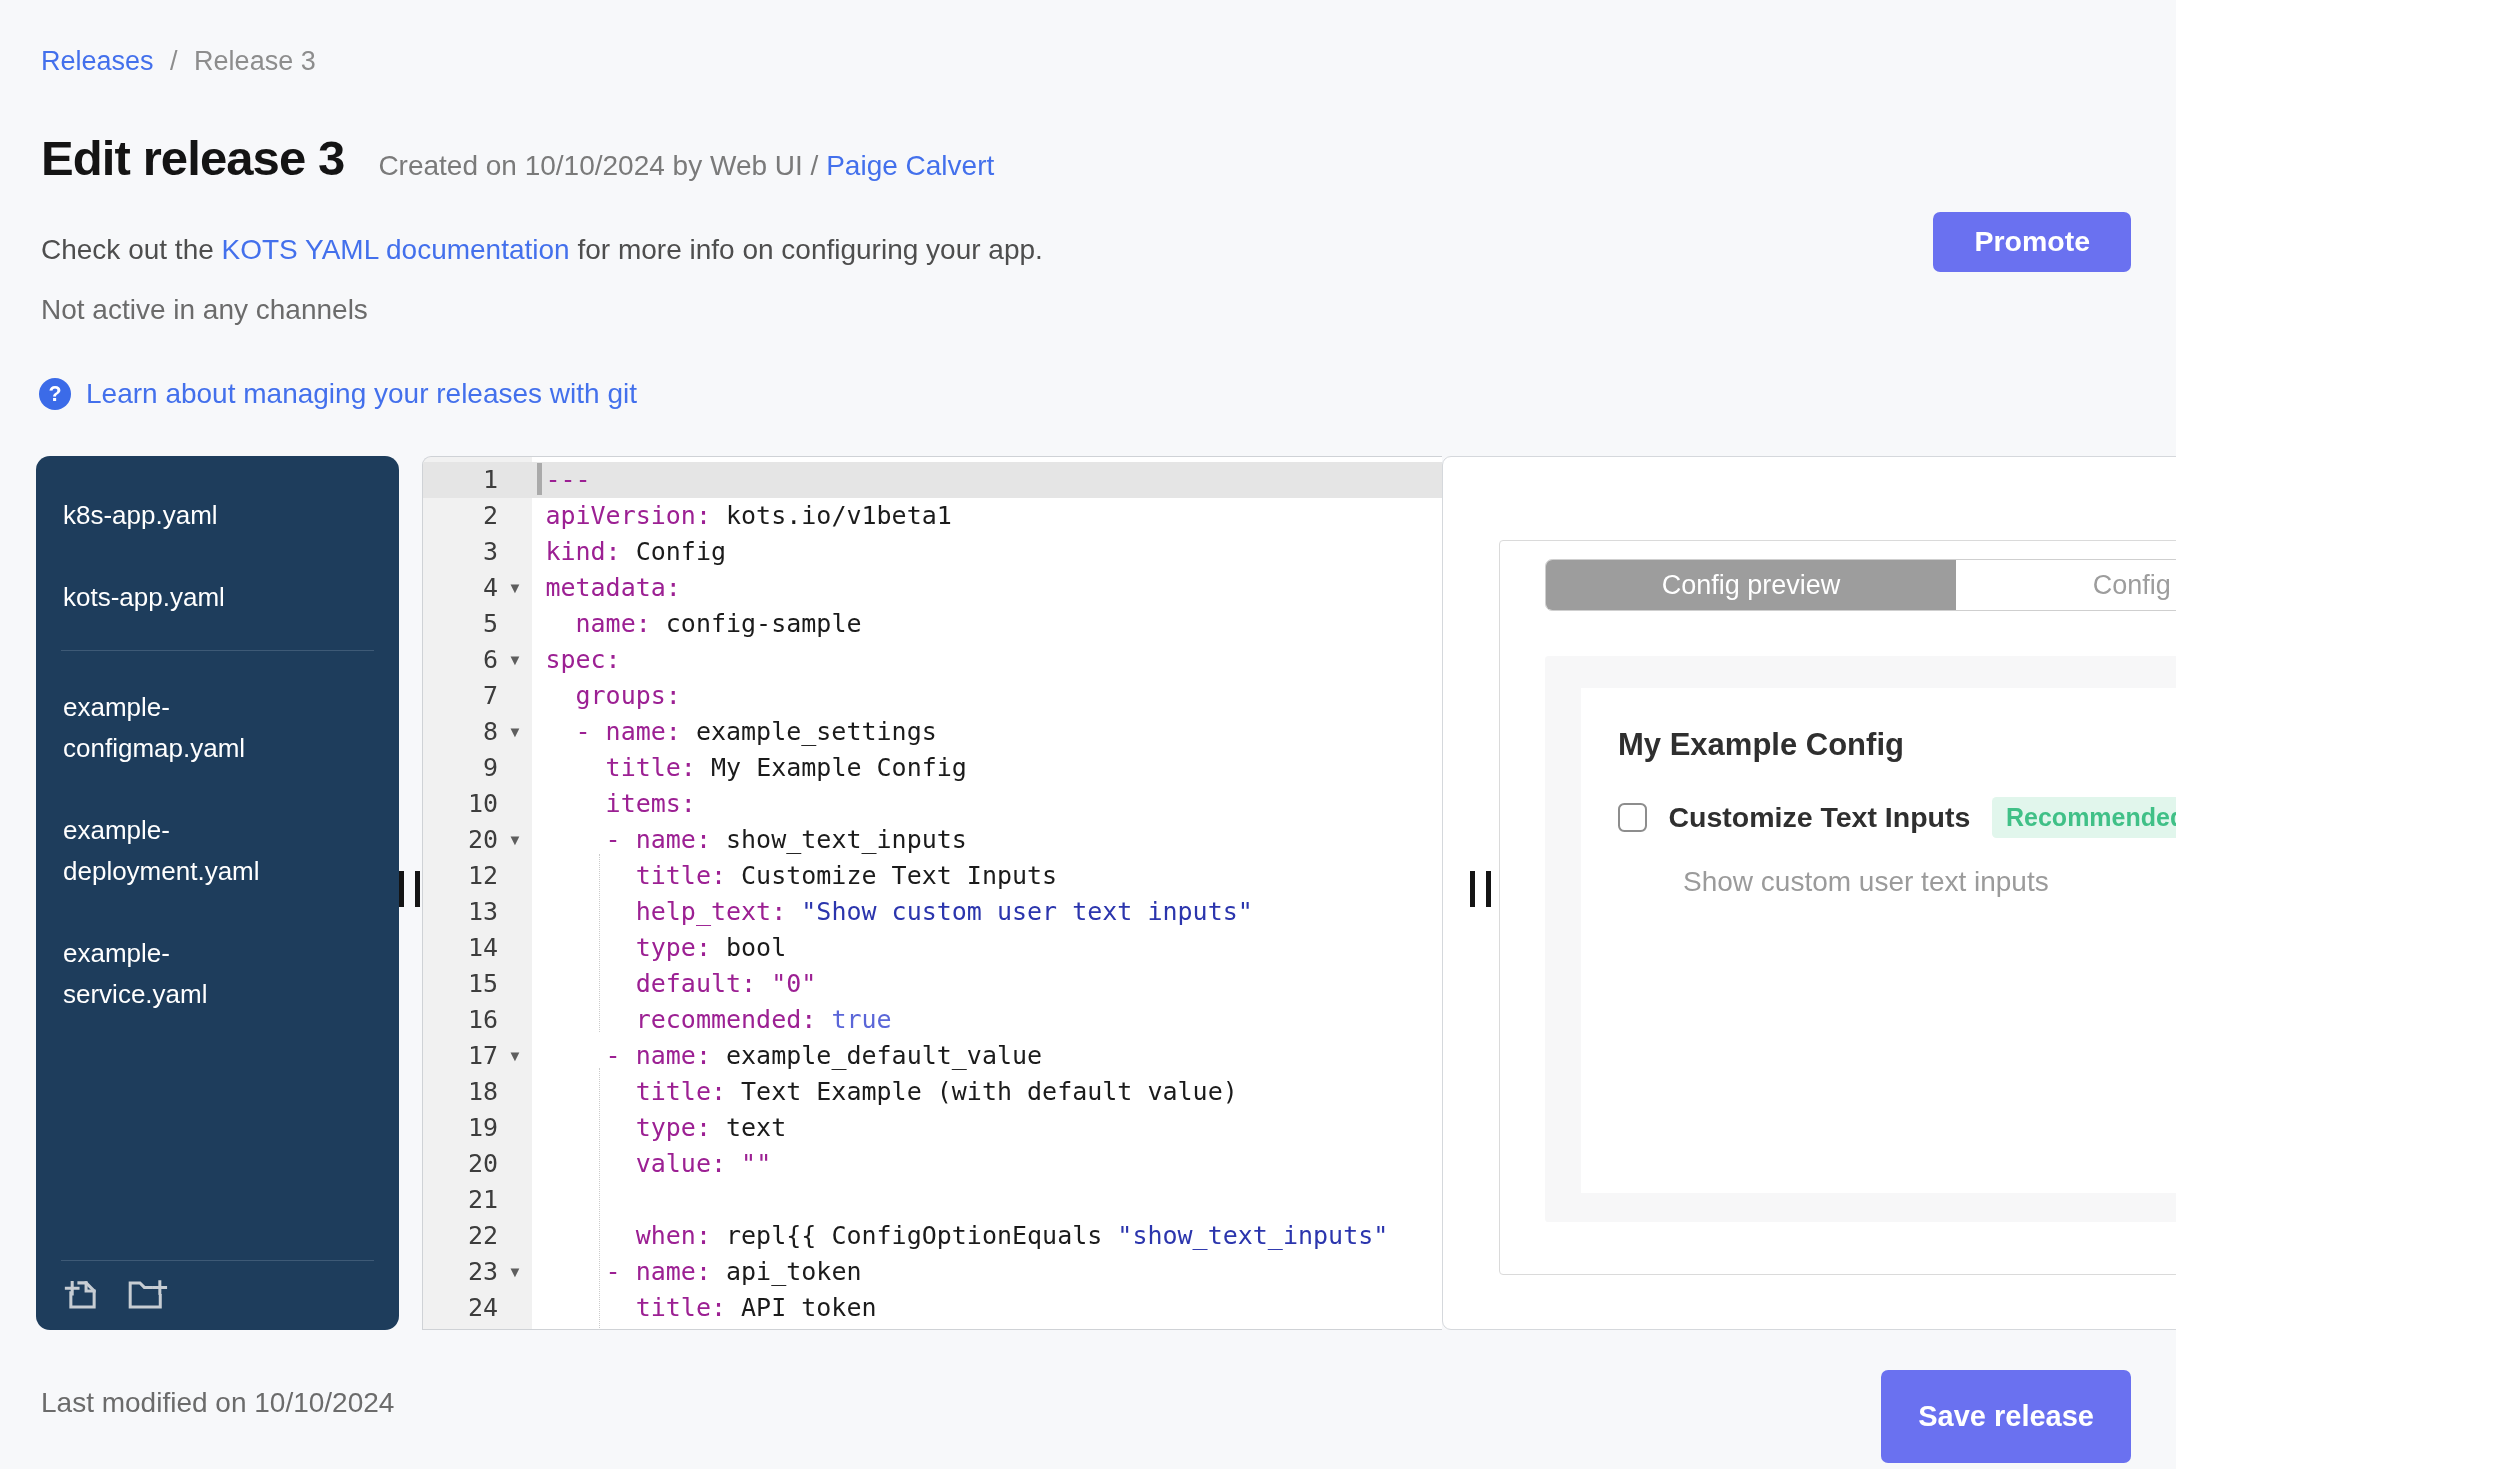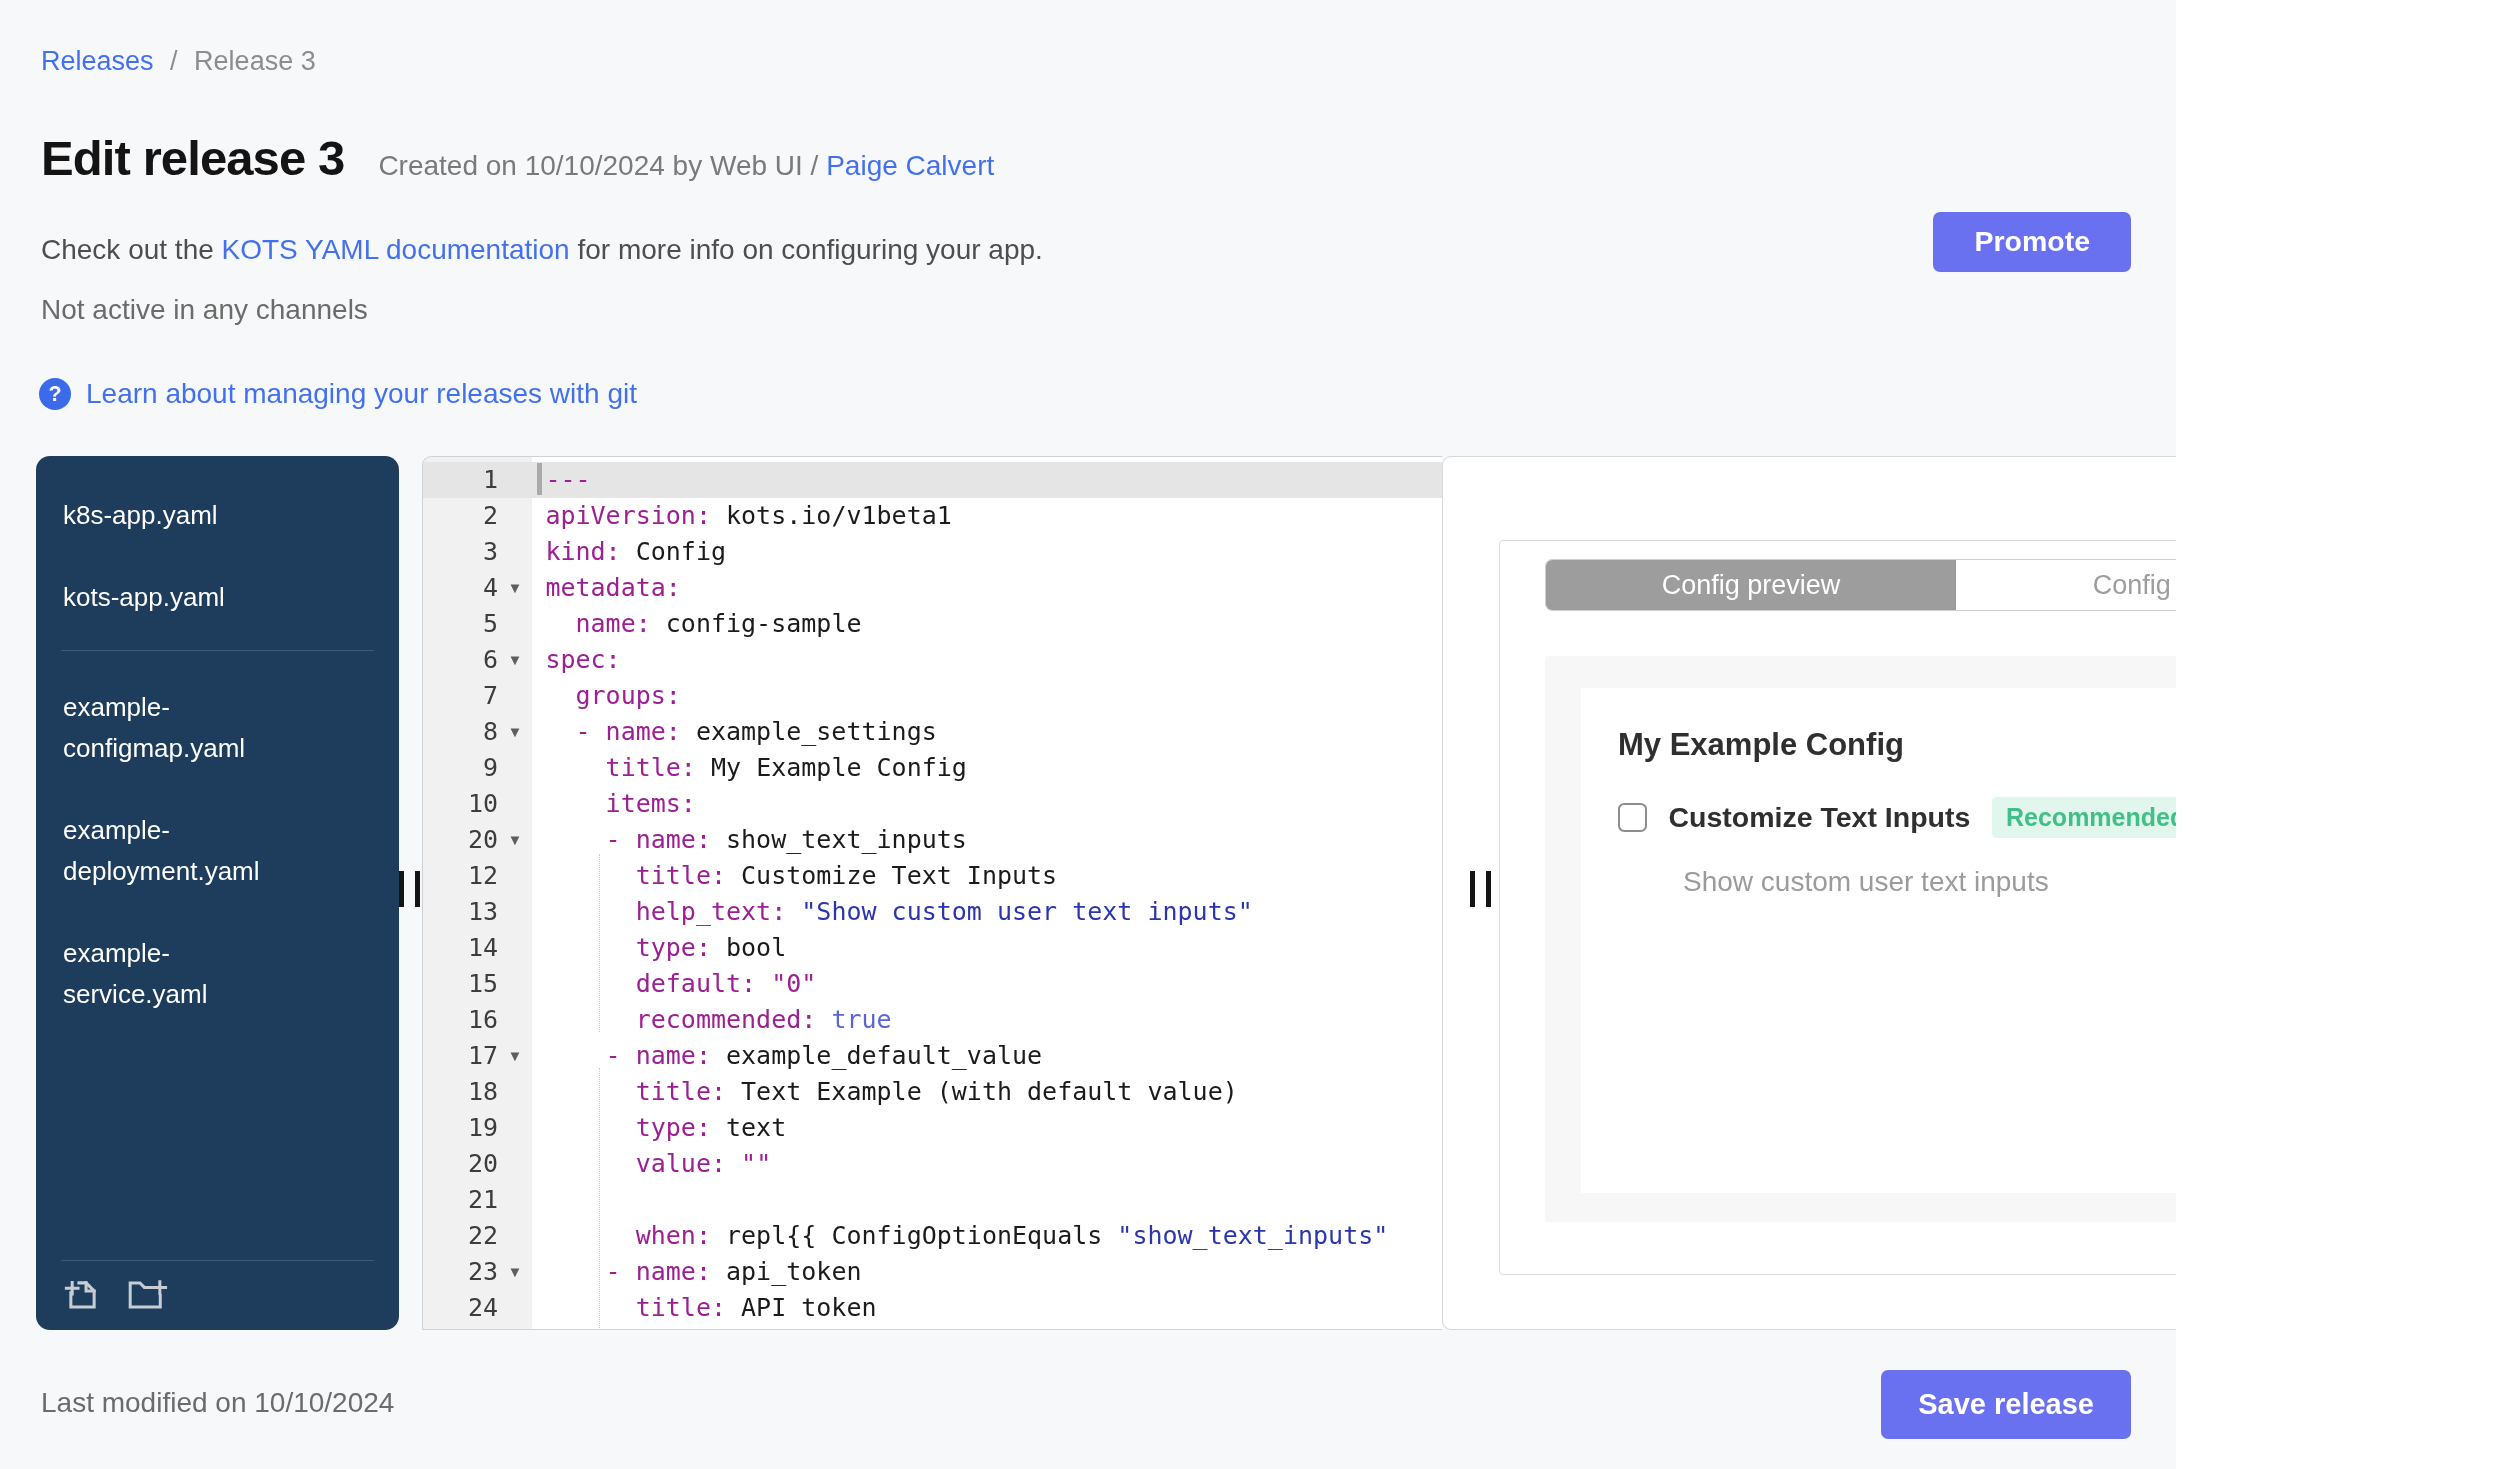--- a/index.html
+++ b/index.html
@@ -24,21 +24,21 @@
   .status{position:absolute;left:41px;top:294px;font-size:28px;color:#6b6b6b;}
 
   .git-line{position:absolute;left:39px;top:378px;display:flex;align-items:center;gap:15px;font-size:28px;}
   .git-line a{color:var(--link);font-weight:500;}
   .qicon{width:32px;height:32px;border-radius:50%;background:#3b6be8;color:#fff;
          display:flex;align-items:center;justify-content:center;font-size:21.4px;font-weight:700;}
 
   .btn{border:none;border-radius:7.1px;background:var(--accent);color:#fff;font-weight:700;
        font-family:"Liberation Sans",sans-serif;cursor:pointer;}
   .promote{position:absolute;right:45px;top:212px;font-size:28.5px;padding:13.4px 41px;}
-  .save{position:absolute;right:45px;top:1370px;font-size:29px;padding:18px 37px;}
+  .save{position:absolute;right:45px;top:1370px;font-size:29px;padding:30px 37px;}
 
   
   .workspace{position:absolute;left:36px;top:456px;width:2432px;height:874px;}
 
   
   .sidebar{position:absolute;left:0;top:0;width:363px;height:874px;background:var(--sidebar-bg);
            border-radius:14px;overflow:hidden;}
   .sidebar ul{list-style:none;margin:0;padding:30px 0 0 0;}
   .file-item{padding:9px 0 9px 27px;margin-bottom:23px;color:#fff;font-size:26px;line-height:41px;cursor:pointer;}
   .file-item .file-label{display:inline-block;max-width:242px;overflow-wrap:break-word;}

